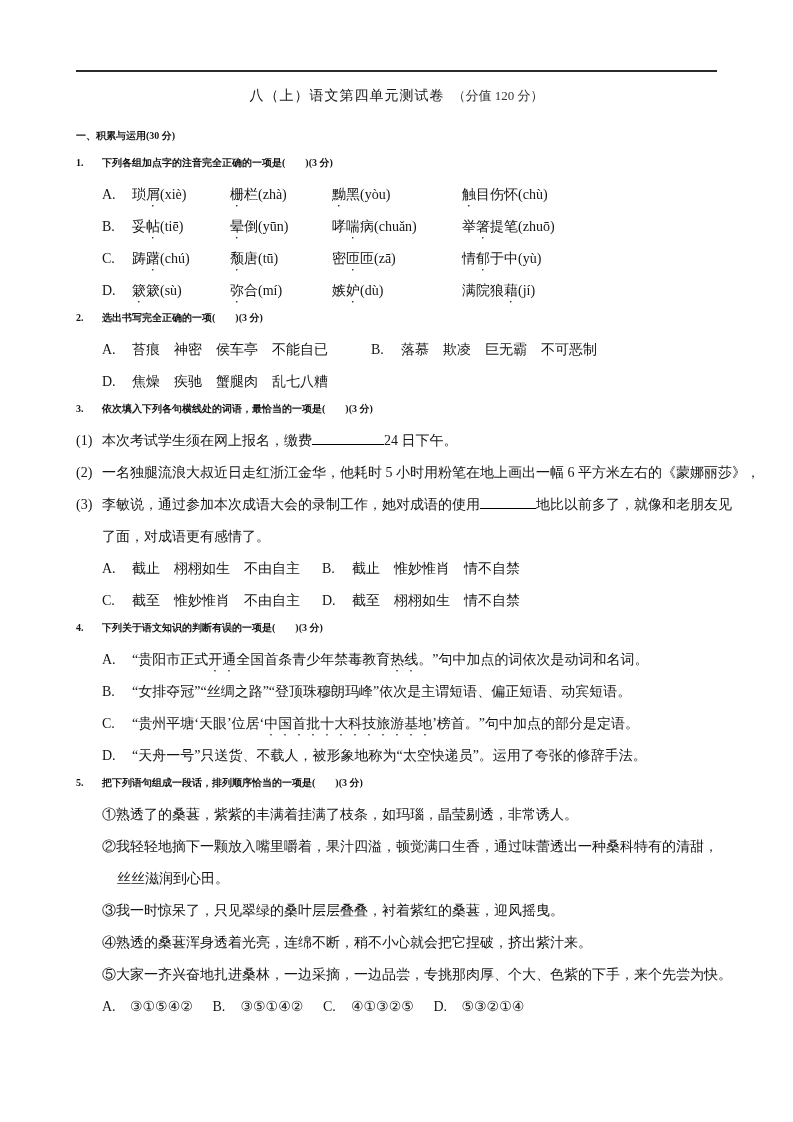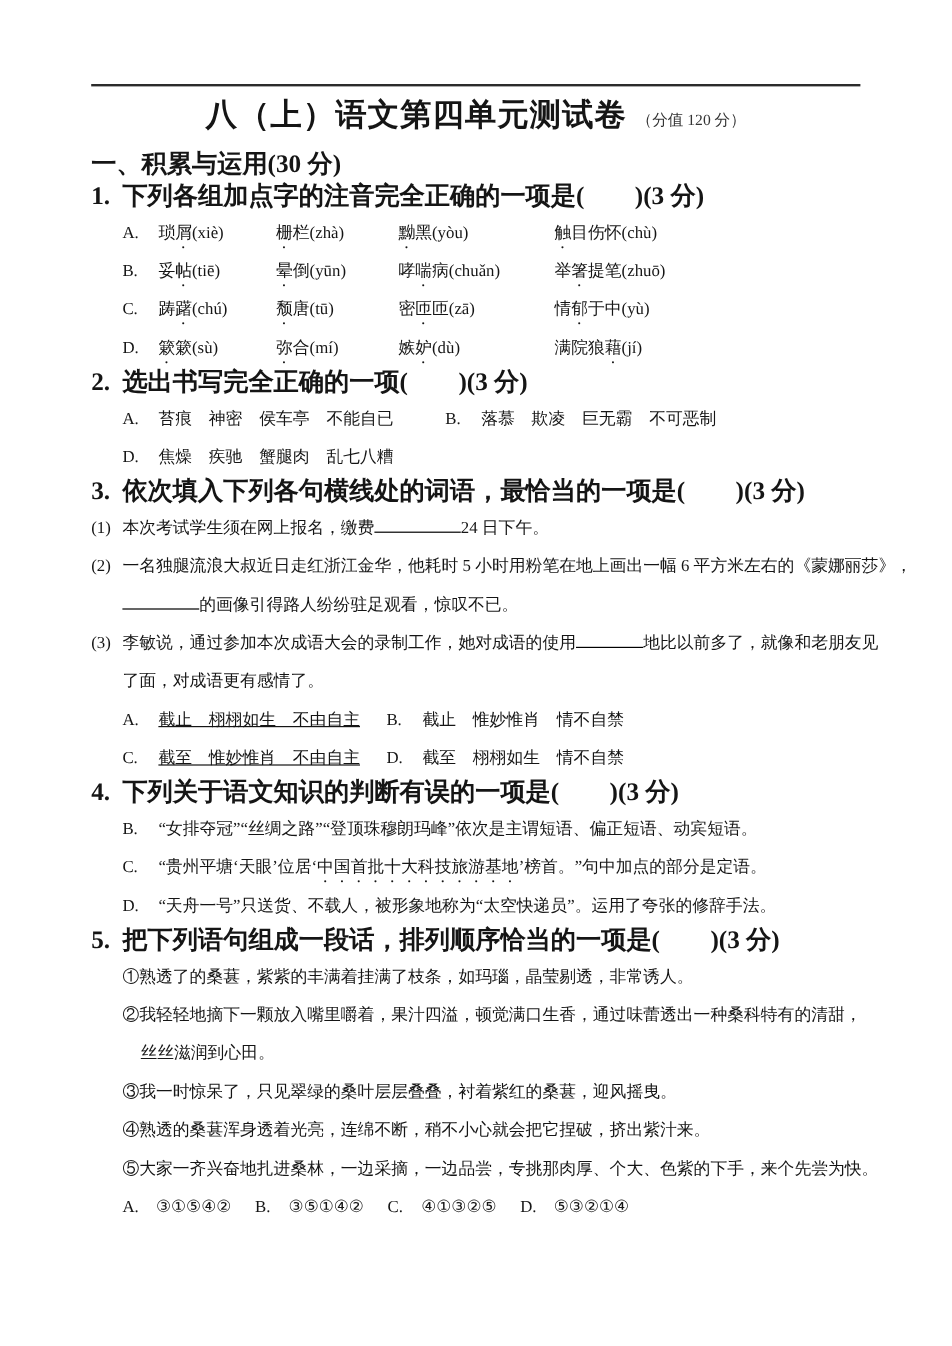--- a/index.html
+++ b/index.html
@@ -6,39 +6,39 @@
   body{
     width:793px;height:1122px;
     color:#151515;
     font-family:"Liberation Serif","DejaVu Serif",serif;
     font-size:14px;
     overflow:hidden;
   }
   .page{padding:70px 76px 0 76px;}
   .top-rule{border-top:2px solid #2b2b2b;height:0;}
   .title-line{text-align:center;height:48px;line-height:48px;white-space:nowrap;}
-  .title-main{font-size:26px;font-weight:bold;letter-spacing:1px;}
+  .title-main{font-size:14px;font-weight:normal;letter-spacing:1px;}
   .title-sub{font-size:13px;margin-left:8px;color:#333;margin-top:12px;}
   .line{height:32px;line-height:32px;white-space:nowrap;}
   .bold{font-weight:bold;}
-  .stem{font-size:21px;}
+  .stem{font-size:10px;}
   .q{margin-top:-5px;}
   .q:first-of-type{margin-top:0;}
   .qlabel{display:inline-block;min-width:26px;}
   .olabel{display:inline-block;min-width:30px;}
   .plabel{display:inline-block;min-width:26px;}
   .indent{padding-left:26px;}
   .indent2{padding-left:41px;}
   .q1w{display:inline-block;}
   .q1w1{min-width:98px;}
   .q1w2{min-width:102px;}
   .q1w3{min-width:130px;}
   .optrow{display:flex;gap:12px;}
   .cellq2{width:257px;}
-  .cellq3{width:208px;text-decoration:underline;}
+  .cellq3{width:208px;}
   .em-dot{
     -webkit-text-emphasis:filled dot;
     -webkit-text-emphasis-position:under left;
     text-emphasis:filled dot;
     text-emphasis-position:under left;
   }
   .blank{display:inline-block;border-bottom:1px solid #000;height:14px;}
   .b72{width:72px}.b64{width:64px}.b56{width:56px}
   .ans{display:inline-block;width:107px;}
   .ans .olabel{min-width:28px;}
@@ -90,42 +90,42 @@
   <div class="q">
     <div class="line bold stem">
       <span class="qlabel">3.</span><span>依次填入下列各句横线处的词语，最恰当的一项是(　　)(3 分)</span>
     </div>
     <div class="line">
       <span class="plabel">(1)</span><span>本次考试学生须在网上报名，缴费</span><span class="blank b72"></span><span>24 日下午。</span>
     </div>
     <div class="line">
       <span class="plabel">(2)</span><span>一名独腿流浪大叔近日走红浙江金华，他耗时 5 小时用粉笔在地上画出一幅 6 平方米左右的《蒙娜丽莎》，</span>
     </div>
-    <div class="line indent">
-      <span class="blank b64"></span><span>的画像引得路人纷纷驻足观看，惊叹不已。</span>
-    </div>
     <div class="line">
       <span class="plabel">(3)</span><span>李敏说，通过参加本次成语大会的录制工作，她对成语的使用</span><span class="blank b56"></span><span>地比以前多了，就像和老朋友见</span>
     </div>
     <div class="line indent">
       <span>了面，对成语更有感情了。</span>
     </div>
     <div class="line indent optrow">
       <span class="cellq3"><span class="olabel">A.</span><span>截止　栩栩如生　不由自主</span></span>
       <span><span class="olabel">B.</span><span>截止　惟妙惟肖　情不自禁</span></span>
     </div>
     <div class="line indent optrow">
       <span class="cellq3"><span class="olabel">C.</span><span>截至　惟妙惟肖　不由自主</span></span>
       <span><span class="olabel">D.</span><span>截至　栩栩如生　情不自禁</span></span>
     </div>
   </div>
 
   <div class="q">
     <div class="line bold stem">
       <span class="qlabel">4.</span><span>下列关于语文知识的判断有误的一项是(　　)(3 分)</span>
+    </div>
+    <div class="line indent">
+      <span class="olabel">A.</span><span><span>“贵阳市正式</span><span class="em-dot">开通</span><span>全国首条青少年禁毒教育</span><span class="em-dot">热线</span><span>。”句中加点的词依次是动词和名词。</span></span>
     </div>
     <div class="line indent">
       <span class="olabel">B.</span><span><span>“女排夺冠”“丝绸之路”“登顶珠穆朗玛峰”依次是主谓短语、偏正短语、动宾短语。</span></span>
     </div>
     <div class="line indent">
       <span class="olabel">C.</span><span><span>“贵州平塘‘天眼’位居‘</span><span class="em-dot">中国首批十大科技旅游基地</span><span>’榜首。”句中加点的部分是定语。</span></span>
     </div>
     <div class="line indent">
       <span class="olabel">D.</span><span><span>“天舟一号”只送货、不载人，被形象地称为“太空快递员”。运用了夸张的修辞手法。</span></span>
     </div>

